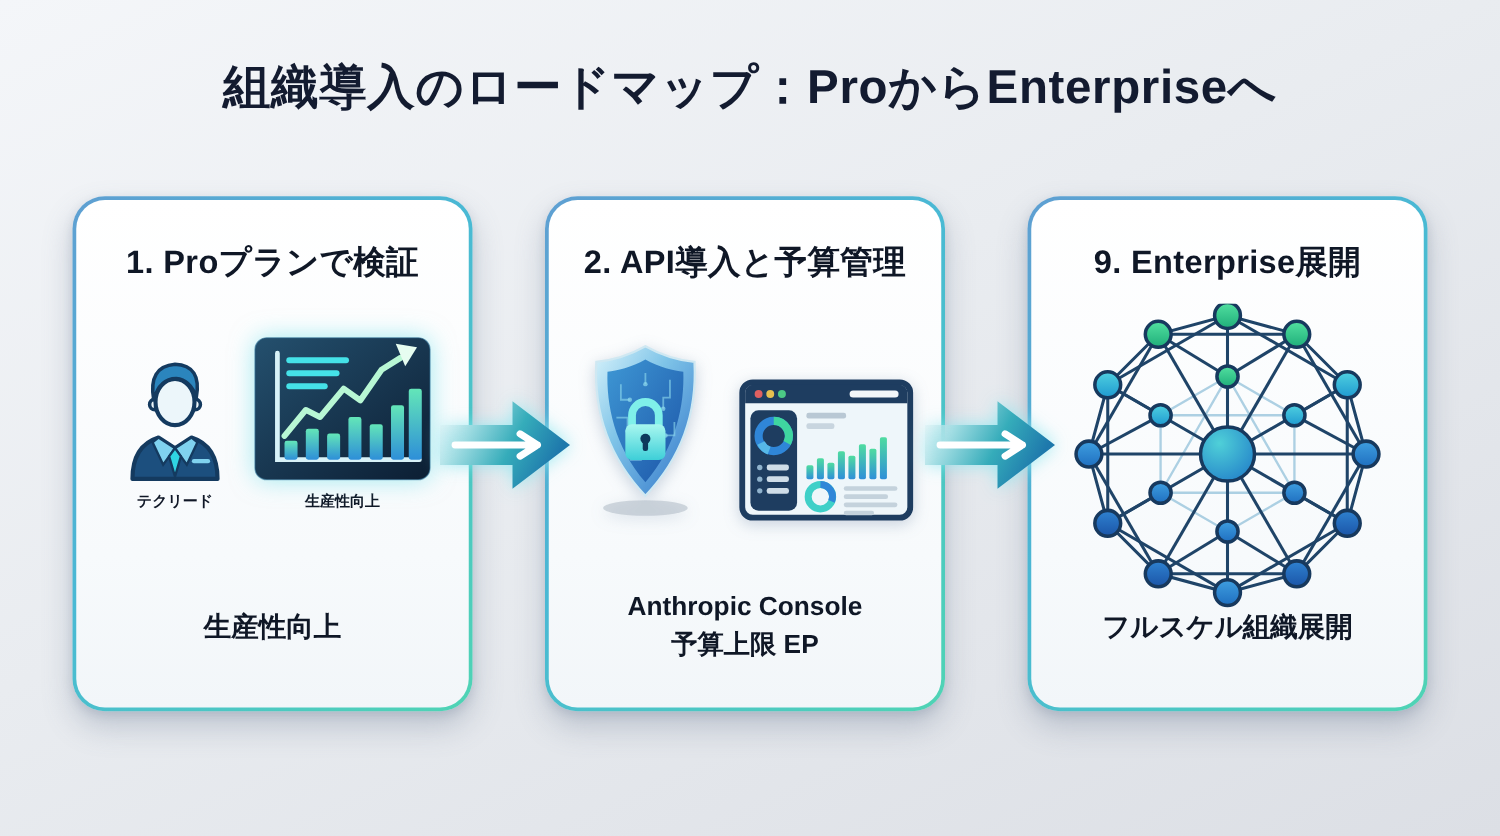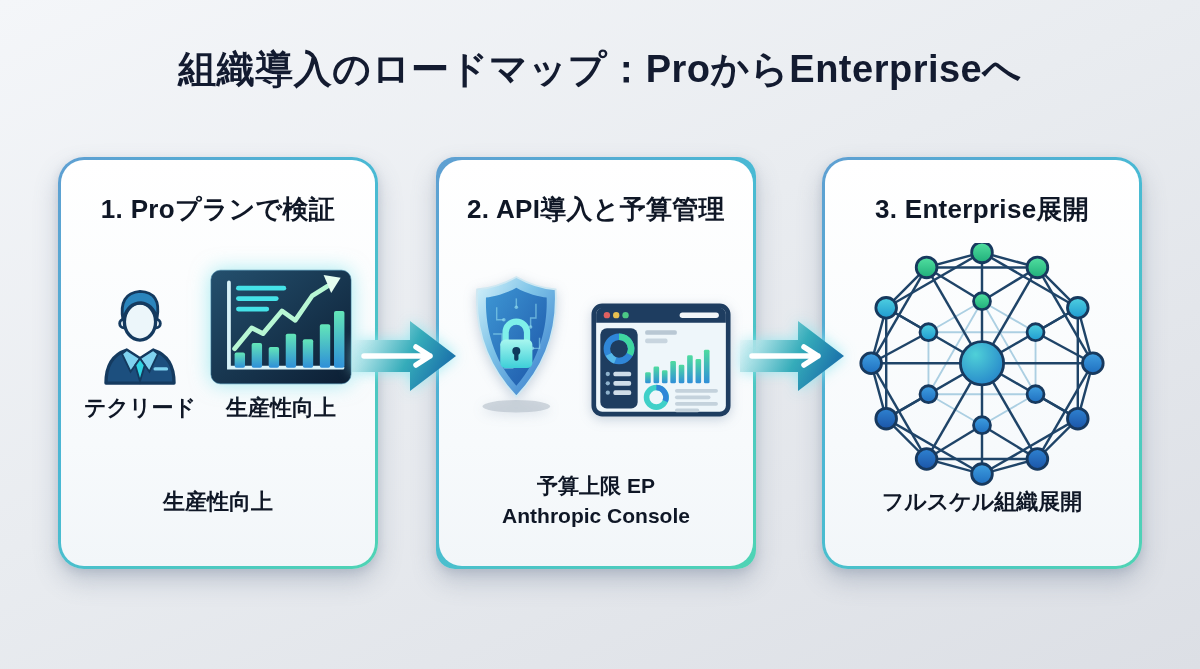--- a/index.html
+++ b/index.html
@@ -24,30 +24,30 @@
   .card-inner{
     width:100%;height:100%;border-radius:23px;
     background:linear-gradient(180deg,#ffffff 0%,#f7fafc 70%,#f2f6f9 100%);
     display:flex;flex-direction:column;align-items:center;box-sizing:border-box;justify-content:center;
   }
   .card-title{
     margin-top:32px;font-size:26px;font-weight:800;color:#0f1726;letter-spacing:.3px;
   }
   .icon-row{display:flex;align-items:flex-end;justify-content:center;gap:14px;margin-top:42px;}
   .icon-block{display:flex;flex-direction:column;align-items:center;}
-  .icon-label{margin-top:8px;font-size:22px;font-weight:800;color:#0f1726;}
+  .icon-label{margin-top:8px;font-size:12px;font-weight:800;color:#0f1726;}
   .caption{margin-top:auto;margin-bottom:48px;font-size:22px;font-weight:800;color:#0f1726;text-align:center;line-height:1.4;}
   .caption.two-line{margin-bottom:36px;font-size:21px;}
   .glow-chart{filter:drop-shadow(0 0 10px rgba(90,220,230,.55));}
   .glow-soft{filter:drop-shadow(0 3px 6px rgba(60,90,130,.25));}
   .arrow{
     position:absolute;top:306px;width:110px;height:100px;z-index:6;
     filter:drop-shadow(0 0 7px rgba(140,230,240,.85));
   }
-  #card1{left:58px;} #card2{left:436px;border-radius:19px;} #card3{left:822px;}
+  #card1{left:58px;} #card2{left:436px;} #card3{left:822px;}
   #arrow1{left:352px;} #arrow2{left:740px;}
   .net-icon{margin-top:16px;}
 </style>
 </head>
 <body>
 
 <div class="stage">
 
   <div class="main-title">組織導入のロードマップ：ProからEnterpriseへ</div>
 
@@ -206,42 +206,42 @@
             <g fill="#c4d2dc">
               <rect x="90" y="92" width="46" height="4" rx="2"></rect>
               <rect x="90" y="99" width="38" height="4" rx="2"></rect>
               <rect x="90" y="106" width="46" height="4" rx="2"></rect>
               <rect x="90" y="113" width="26" height="4" rx="2"></rect>
             </g>
           </svg>
         </div>
       </div>
       <div class="caption two-line">
+        <div>Anthropic Console</div>
         <div>予算上限 EP</div>
-        <div>Anthropic Console</div>
       </div>
     </div>
   </div>
 
   <svg class="arrow" id="arrow2" viewBox="0 0 110 100">
     <defs>
       <linearGradient id="arrowGrad2" x1="0" y1="0" x2="1" y2="0.35">
         <stop offset="0" stop-color="#eaf4f6" stop-opacity=".15"></stop>
         <stop offset=".3" stop-color="#9fdce2"></stop>
         <stop offset=".65" stop-color="#35acba"></stop>
         <stop offset="1" stop-color="#1e78ac"></stop>
       </linearGradient>
     </defs>
     <polygon points="0,34 58,34 58,15 104,50 58,85 58,66 0,66" fill="url(#arrowGrad2)"></polygon>
     <path d="M12 50 H78 M78 50 L64 41 M78 50 L64 59" stroke="#ffffff" stroke-width="5.5" fill="none" stroke-linecap="round" stroke-linejoin="round"></path>
   </svg>
 
   <div class="card" id="card3">
     <div class="card-inner">
-      <div class="card-title">3. Enterprise展開</div>
+      <div class="card-title">9. Enterprise展開</div>
       <svg class="net-icon" width="268" height="250" viewBox="0 0 280 260">
         <defs>
           <linearGradient id="nGreen" x1="0" y1="0" x2="0" y2="1">
               <stop offset="0" stop-color="#52e0a0"></stop>
               <stop offset="1" stop-color="#1fae7a"></stop>
             </linearGradient>
           <linearGradient id="nTeal" x1="0" y1="0" x2="0" y2="1">
               <stop offset="0" stop-color="#4fd0e0"></stop>
               <stop offset="1" stop-color="#1f9ad0"></stop>
             </linearGradient>

